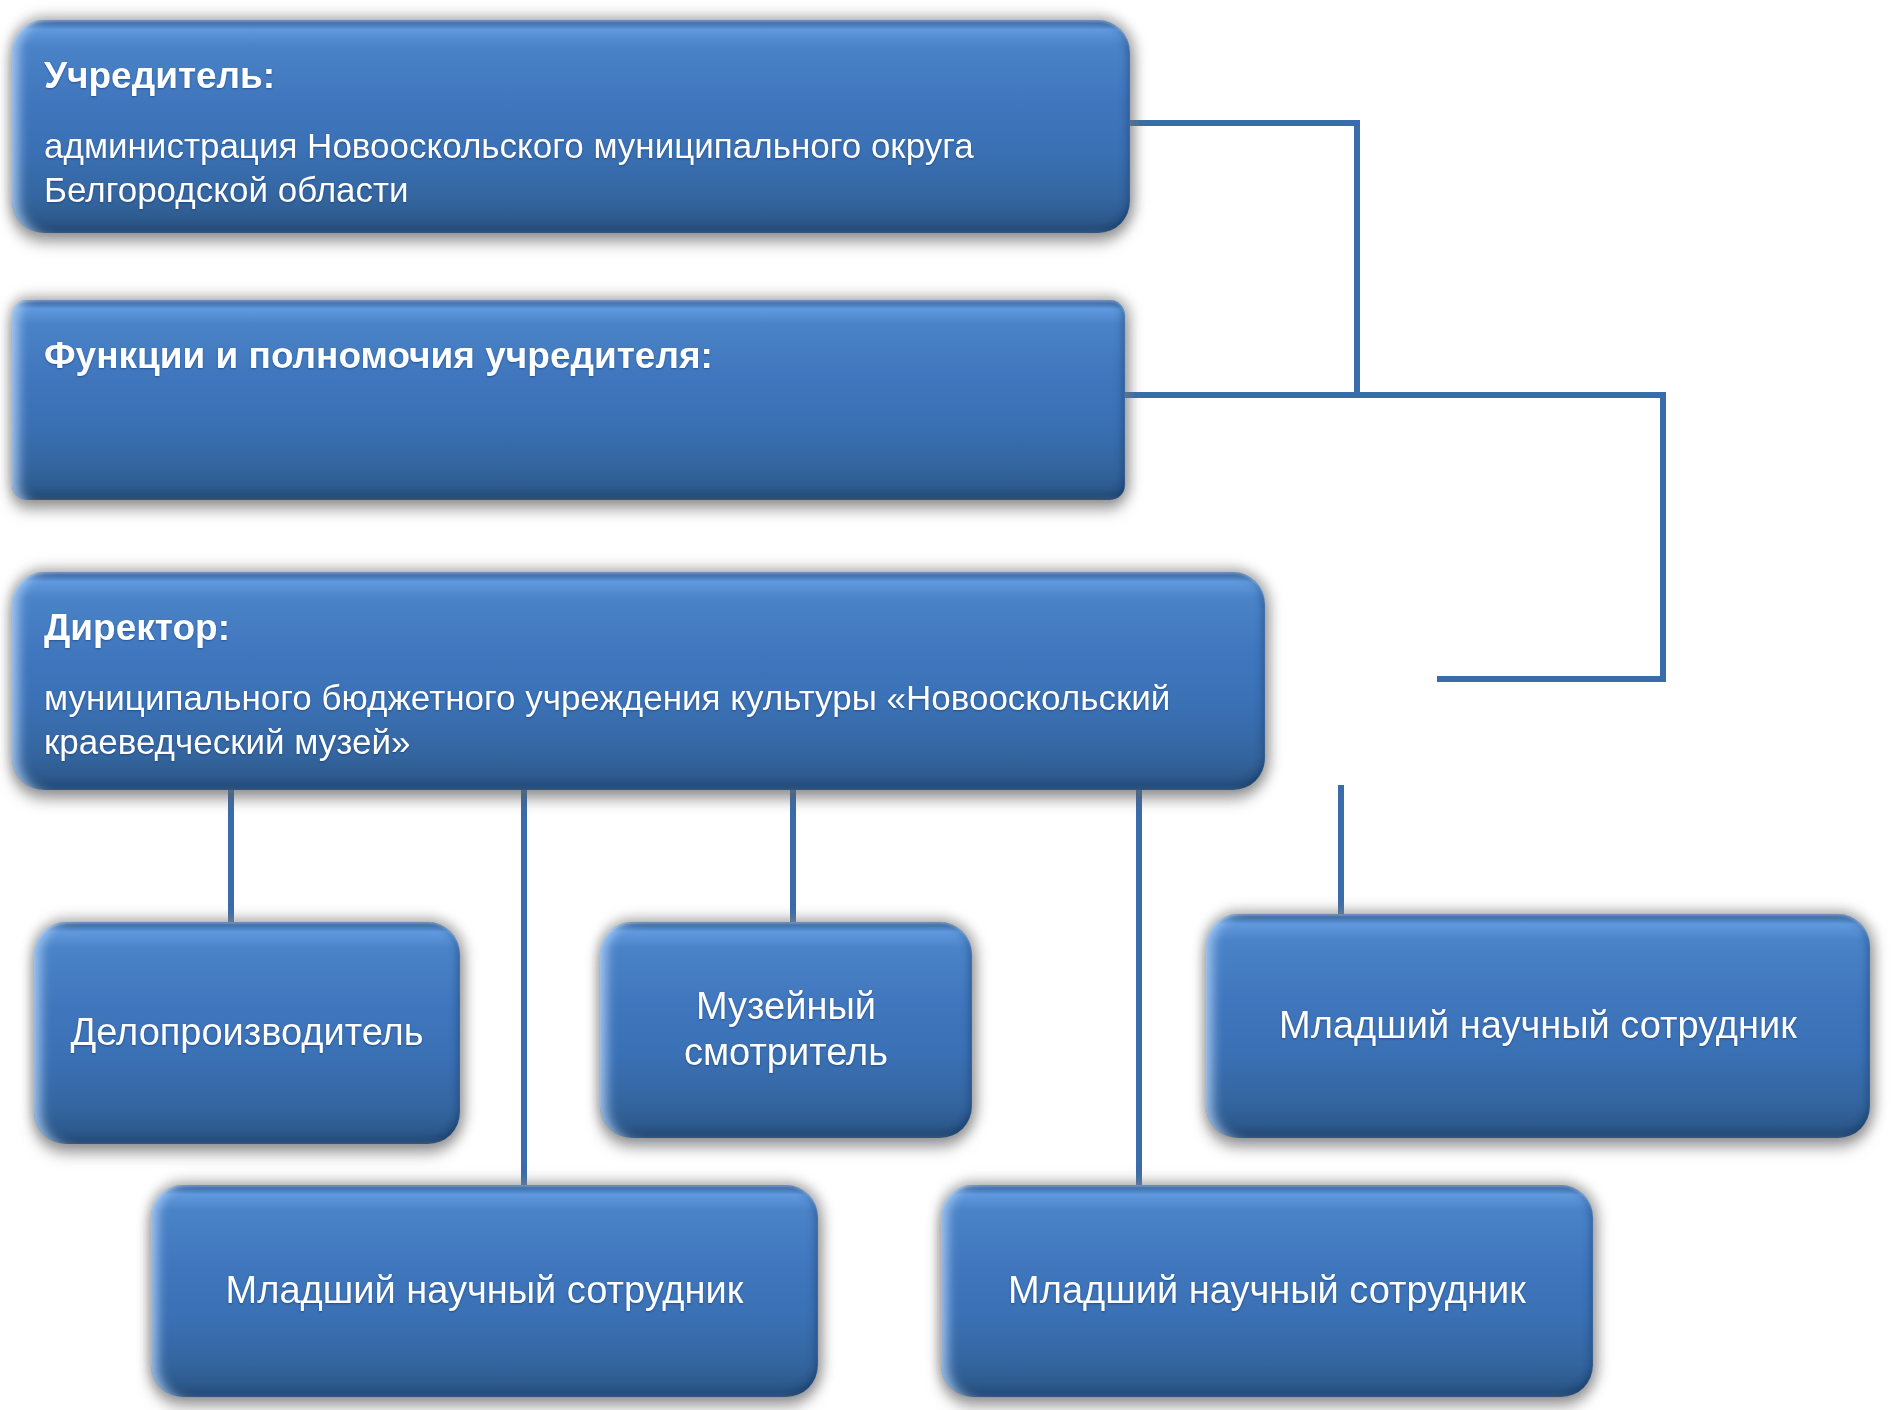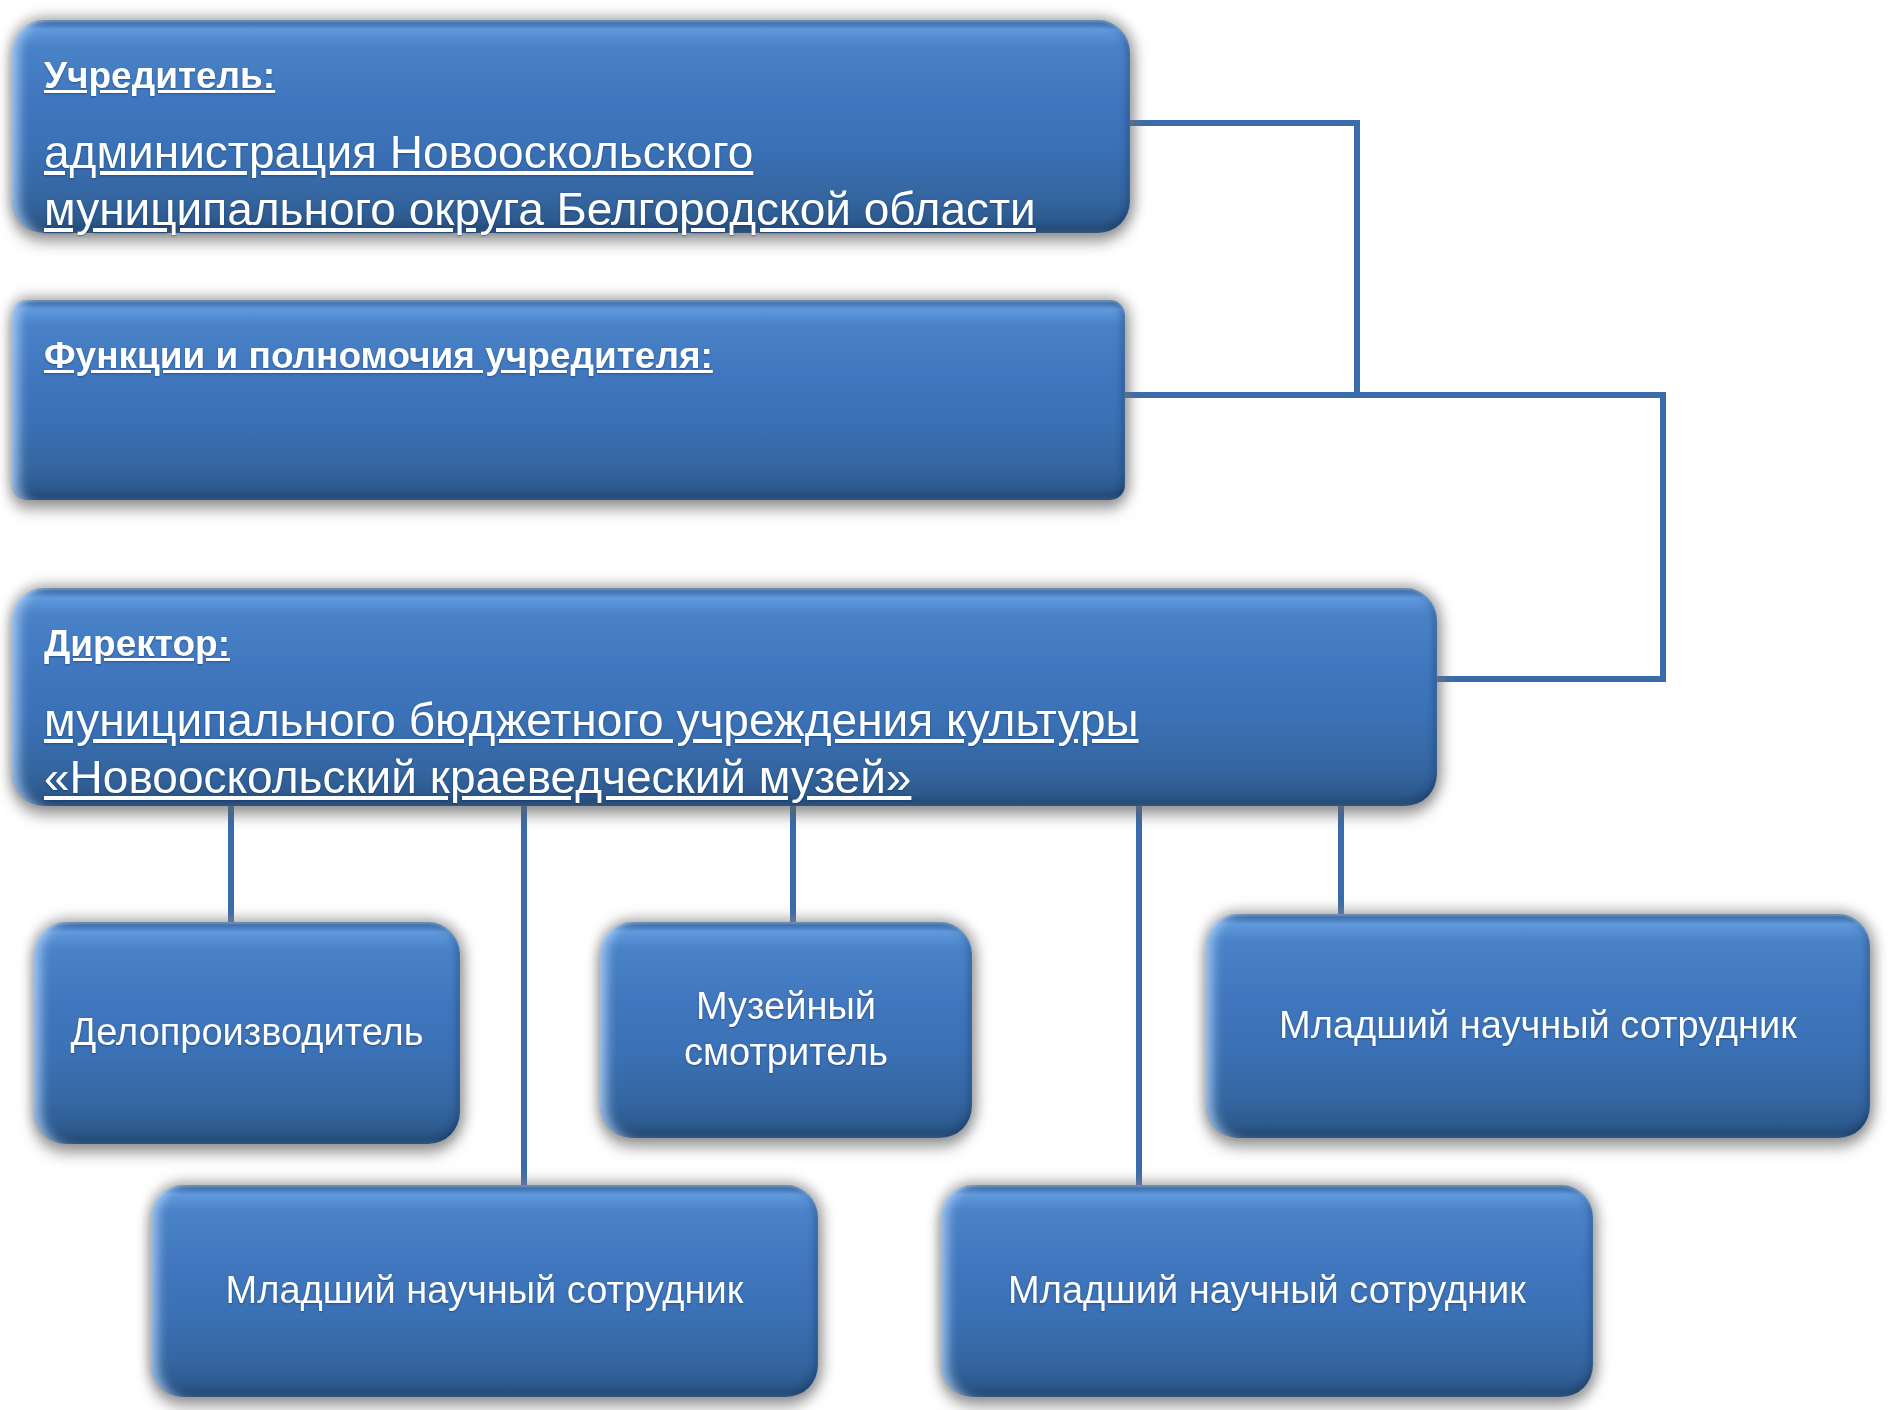--- a/index.html
+++ b/index.html
@@ -37,31 +37,30 @@
       0 10px 14px rgba(92,92,92,0.55),
       0 -6px 12px rgba(135,135,135,0.38),
       8px 0 12px rgba(135,135,135,0.32),
       -4px 0 10px rgba(155,155,155,0.28);
     box-sizing: border-box;
     z-index: 2;
   }
   .node-parent {
     padding: 34px 44px 0 32px;
     text-align: left;
-    text-decoration: underline;
   }
   .node-title {
     font-weight: bold;
     font-size: 37px;
     line-height: 1.2;
     margin: 0 0 26px 0;
     text-shadow: 0 1px 2px rgba(0,40,90,0.45);
   }
   .node-body {
-    font-size: 46px;
+    font-size: 35px;
     line-height: 1.24;
     text-shadow: 0 1px 2px rgba(0,40,90,0.45);
   }
   .node-leaf {
     display: flex;
     align-items: center;
     justify-content: center;
     text-align: center;
     font-size: 38px;
     line-height: 1.2;
@@ -73,21 +72,21 @@
     position: absolute;
     background: #3a6cab;
     z-index: 1;
   }
   .hline { height: 6px; }
   .vline { width: 6px; }
 
   
   #founder-box    { left: 12px;   top: 20px;   width: 1118px; height: 213px; }
   #functions-box  { left: 12px;   top: 300px;  width: 1113px; height: 200px; border-radius: 15px; }
-  #director-box   { left: 12px;   top: 572px;  width: 1425px; height: 218px; margin-top: 16px; }
+  #director-box   { left: 12px;   top: 572px;  width: 1253px; height: 218px; }
   #staff-clerk    { left: 34px;   top: 922px;  width: 426px;  height: 222px; }
   #staff-custodian{ left: 600px;  top: 922px;  width: 372px;  height: 216px; }
   #staff-jr1      { left: 1206px; top: 914px;  width: 664px;  height: 224px; }
   #staff-jr2      { left: 151px;  top: 1185px; width: 667px;  height: 212px; }
   #staff-jr3      { left: 941px;  top: 1185px; width: 652px;  height: 212px; }
 
   
   #conn-founder-h   { left: 1125px; top: 120px; width: 235px; }
   #conn-founder-v   { left: 1354px; top: 120px; height: 278px; }
   #conn-functions-h { left: 1120px; top: 392px; width: 546px; }

